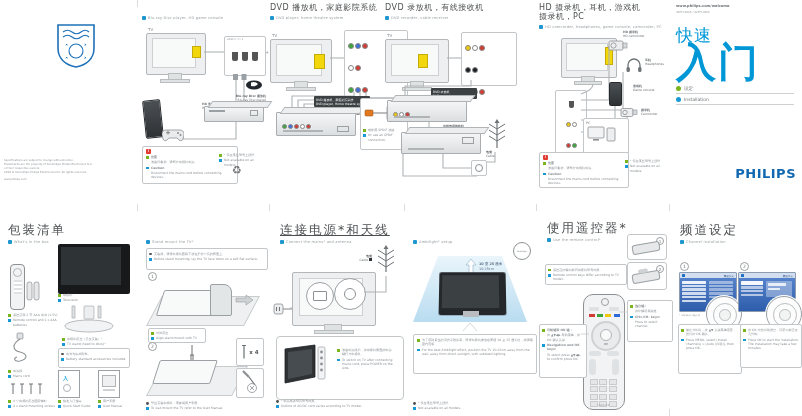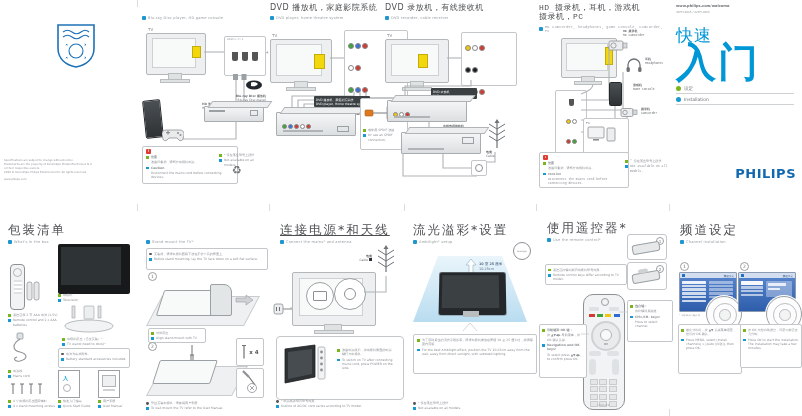--- a/index.html
+++ b/index.html
@@ -244,21 +244,21 @@
     </svg>
     <div class="abs lbl" style="left:103px;top:150px;width:24px;">
       <span class="zh">电缆</span>
       <span>Cable</span>
     </div>
     <div class="abs box" style="left:88px;top:160px;width:14px;height:14px;">
       <div style="margin:3px auto;width:6px;height:6px;border:1px solid #8d9194;border-radius:50%;"></div>
     </div>
   </section>
 
-  <section class="panel" style="left:537px;top:0;width:131px;font-family:Liberation Mono, monospace;">
+  <section class="panel" style="left:537px;top:0;width:131px;">
     <div class="abs t-top" style="left:2px;top:3px;width:126px;">HD 摄录机，耳机，游戏机</div>
     <div class="abs t-top" style="left:2px;top:12px;width:126px;">摄录机，PC</div>
     <div class="abs sub" style="left:2px;top:23px;">
       <span class="badge"></span>
       <span class="en">HD camcorder, headphones, game console, camcorder, PC</span>
     </div>
     <div class="abs tvr" style="left:24px;top:38px;width:54px;height:38px;">
       <div class="tvr-in" style="left:4px;top:4px;width:40px;height:26px;"></div>
       <div class="yel" style="right:3px;top:8px;width:6px;height:16px;"></div>
     </div>
@@ -542,21 +542,20 @@
         <div class="nb b">To switch on TV after connecting mains cord, press POWER on the side.</div>
       </div>
     </div>
     <div class="abs" style="left:6px;top:190px;width:120px;">
       <div class="nb k">* 电源线类型因型号而异。</div>
       <div class="nb b">Outline of AC/DC cord varies according to TV model.</div>
     </div>
   </section>
 
   <section class="panel" style="left:403px;top:208px;width:134px;">
-    <div class="abs t-big" style="left:10px;top:14px;">流光溢彩*设置</div>
     <div class="abs sub" style="left:10px;top:30px;">
       <span class="badge"></span>
       <span class="en">Ambilight* setup</span>
     </div>
     <div class="abs" style="left:110px;top:34px;width:16px;height:16px;border:1px solid #8d9194;border-radius:50%;display:flex;align-items:center;justify-content:center;">
       <span style="font-size:2px;color:#6e7376;">Ambilight</span>
     </div>
 
     <div class="abs" style="left:10px;top:48px;width:114px;height:66px;background:linear-gradient(#eaf5fb,#b9dcf0);clip-path:polygon(22% 0,78% 0,100% 100%,0 100%);"></div>
     <div class="abs" style="left:76px;top:54px;font-size:3.4px;color:#5d738a;font-weight:bold;line-height:1.4;">

